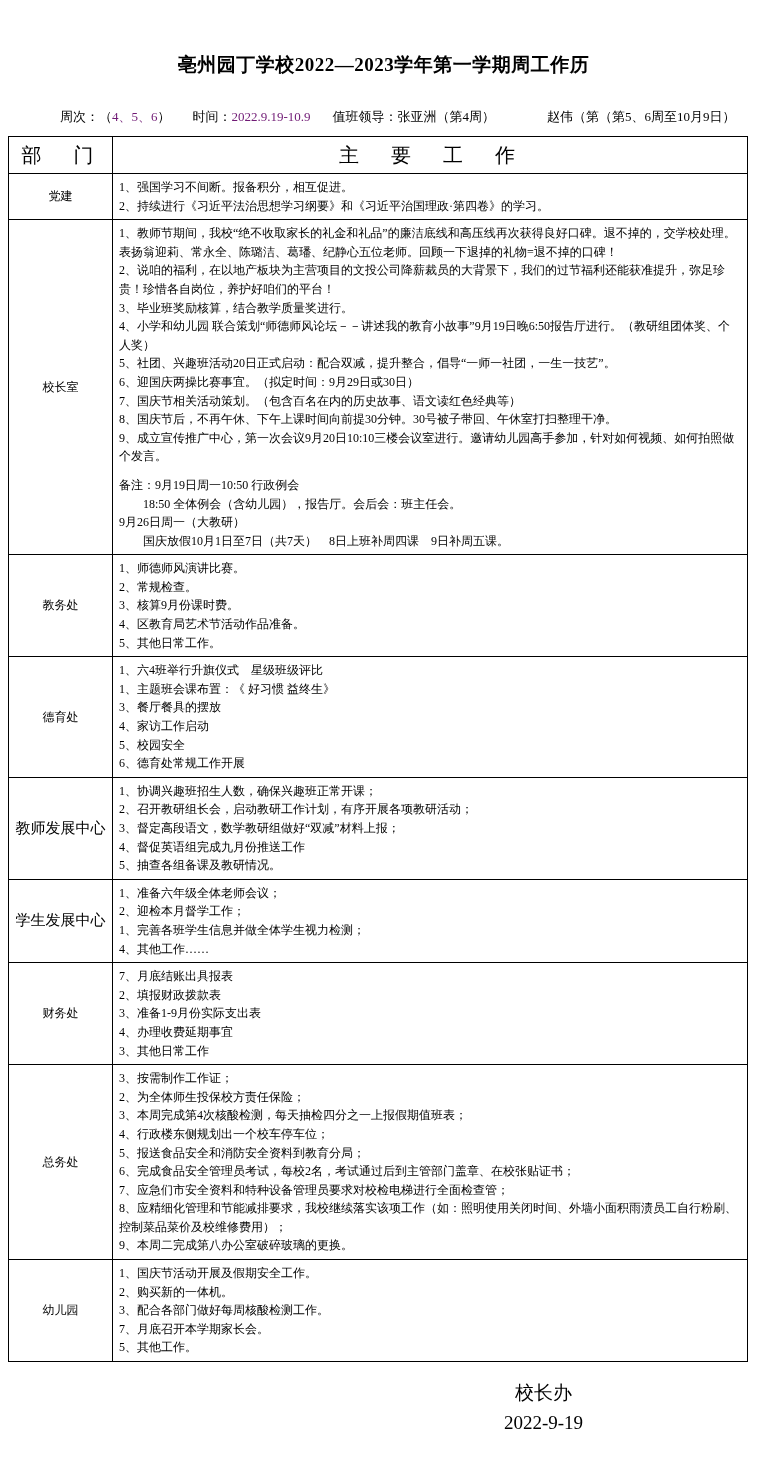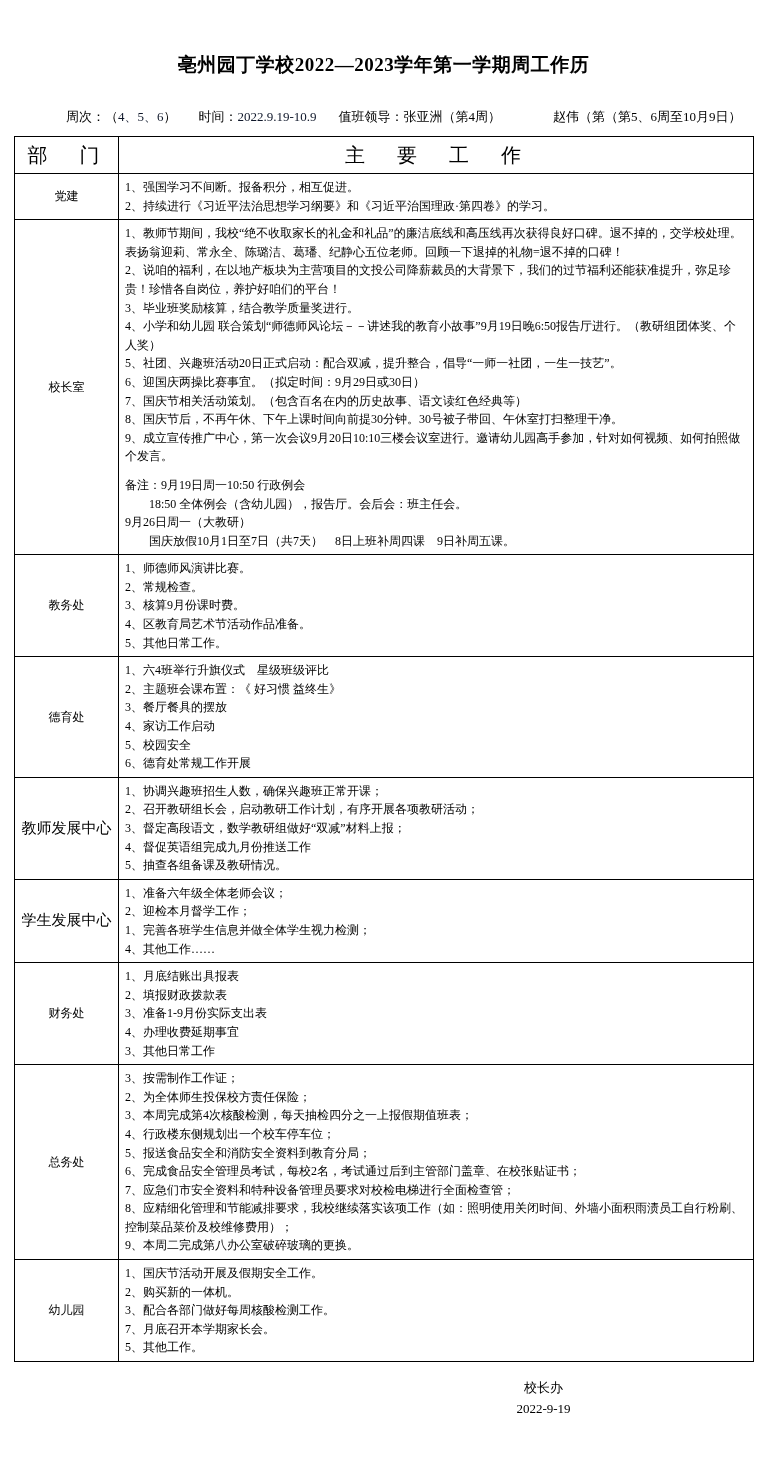--- a/index.html
+++ b/index.html
@@ -8,40 +8,40 @@
     background: #ffffff;
   }
   body {
     width: 767px;
     font-family: "Liberation Serif", "DejaVu Serif", serif;
     color: #000000;
   }
   .page {
     width: 767px;
     box-sizing: border-box;
-    padding: 0 14px;
+    padding: 0 8px;
   }
   .doc-title {
     text-align: center;
     font-family: "Liberation Serif", "DejaVu Serif", serif;
     font-weight: bold;
     font-size: 19px;
     letter-spacing: 0.5px;
     margin-top: 52px;
     margin-bottom: 0;
   }
   .meta-line {
     margin-top: 30px;
     margin-bottom: 10px;
     font-size: 13px;
     padding-left: 52px;
     white-space: nowrap;
   }
   .meta-line .red {
-    color: #0f172a;
+    color: #701a75;
     text-align: right;
   }
   .gap-lg { display: inline-block; width: 22px; }
   .gap-xl { display: inline-block; width: 52px; }
 
   table.worklog {
     border-collapse: collapse;
     width: 739px;
     table-layout: fixed;
     border: 1px solid #000;
@@ -80,21 +80,21 @@
   }
   .lines p.indent {
     padding-left: 24px;
   }
   .lines p.blank {
     height: 10px;
   }
   .footer {
     margin-top: 16px;
     text-align: center;
-    font-size: 13px;
+    font-size: 19px;
     line-height: 1.6;
     padding-left: 320px;
   }
   .footer p { margin: 0; }
 </style>
 </head>
 <body>
 
 <div class="page">
 
@@ -154,21 +154,21 @@
               <p>4、区教育局艺术节活动作品准备。</p>
               <p>5、其他日常工作。</p>
             </div>
           </td>
         </tr>
         <tr>
           <td class="dept">德育处</td>
           <td class="content">
             <div class="lines">
               <p>1、六4班举行升旗仪式　星级班级评比</p>
-              <p>2、主题班会课布置：《 好习惯 益终生》</p>
+              <p>1、主题班会课布置：《 好习惯 益终生》</p>
               <p>3、餐厅餐具的摆放</p>
               <p>4、家访工作启动</p>
               <p>5、校园安全</p>
               <p>6、德育处常规工作开展</p>
             </div>
           </td>
         </tr>
         <tr>
           <td class="dept small">教师发展中心</td>
           <td class="content">
@@ -189,21 +189,21 @@
               <p>2、迎检本月督学工作；</p>
               <p>1、完善各班学生信息并做全体学生视力检测；</p>
               <p>4、其他工作……</p>
             </div>
           </td>
         </tr>
         <tr>
           <td class="dept">财务处</td>
           <td class="content">
             <div class="lines">
-              <p>1、月底结账出具报表</p>
+              <p>7、月底结账出具报表</p>
               <p>2、填报财政拨款表</p>
               <p>3、准备1-9月份实际支出表</p>
               <p>4、办理收费延期事宜</p>
               <p>3、其他日常工作</p>
             </div>
           </td>
         </tr>
         <tr>
           <td class="dept">总务处</td>
           <td class="content">

